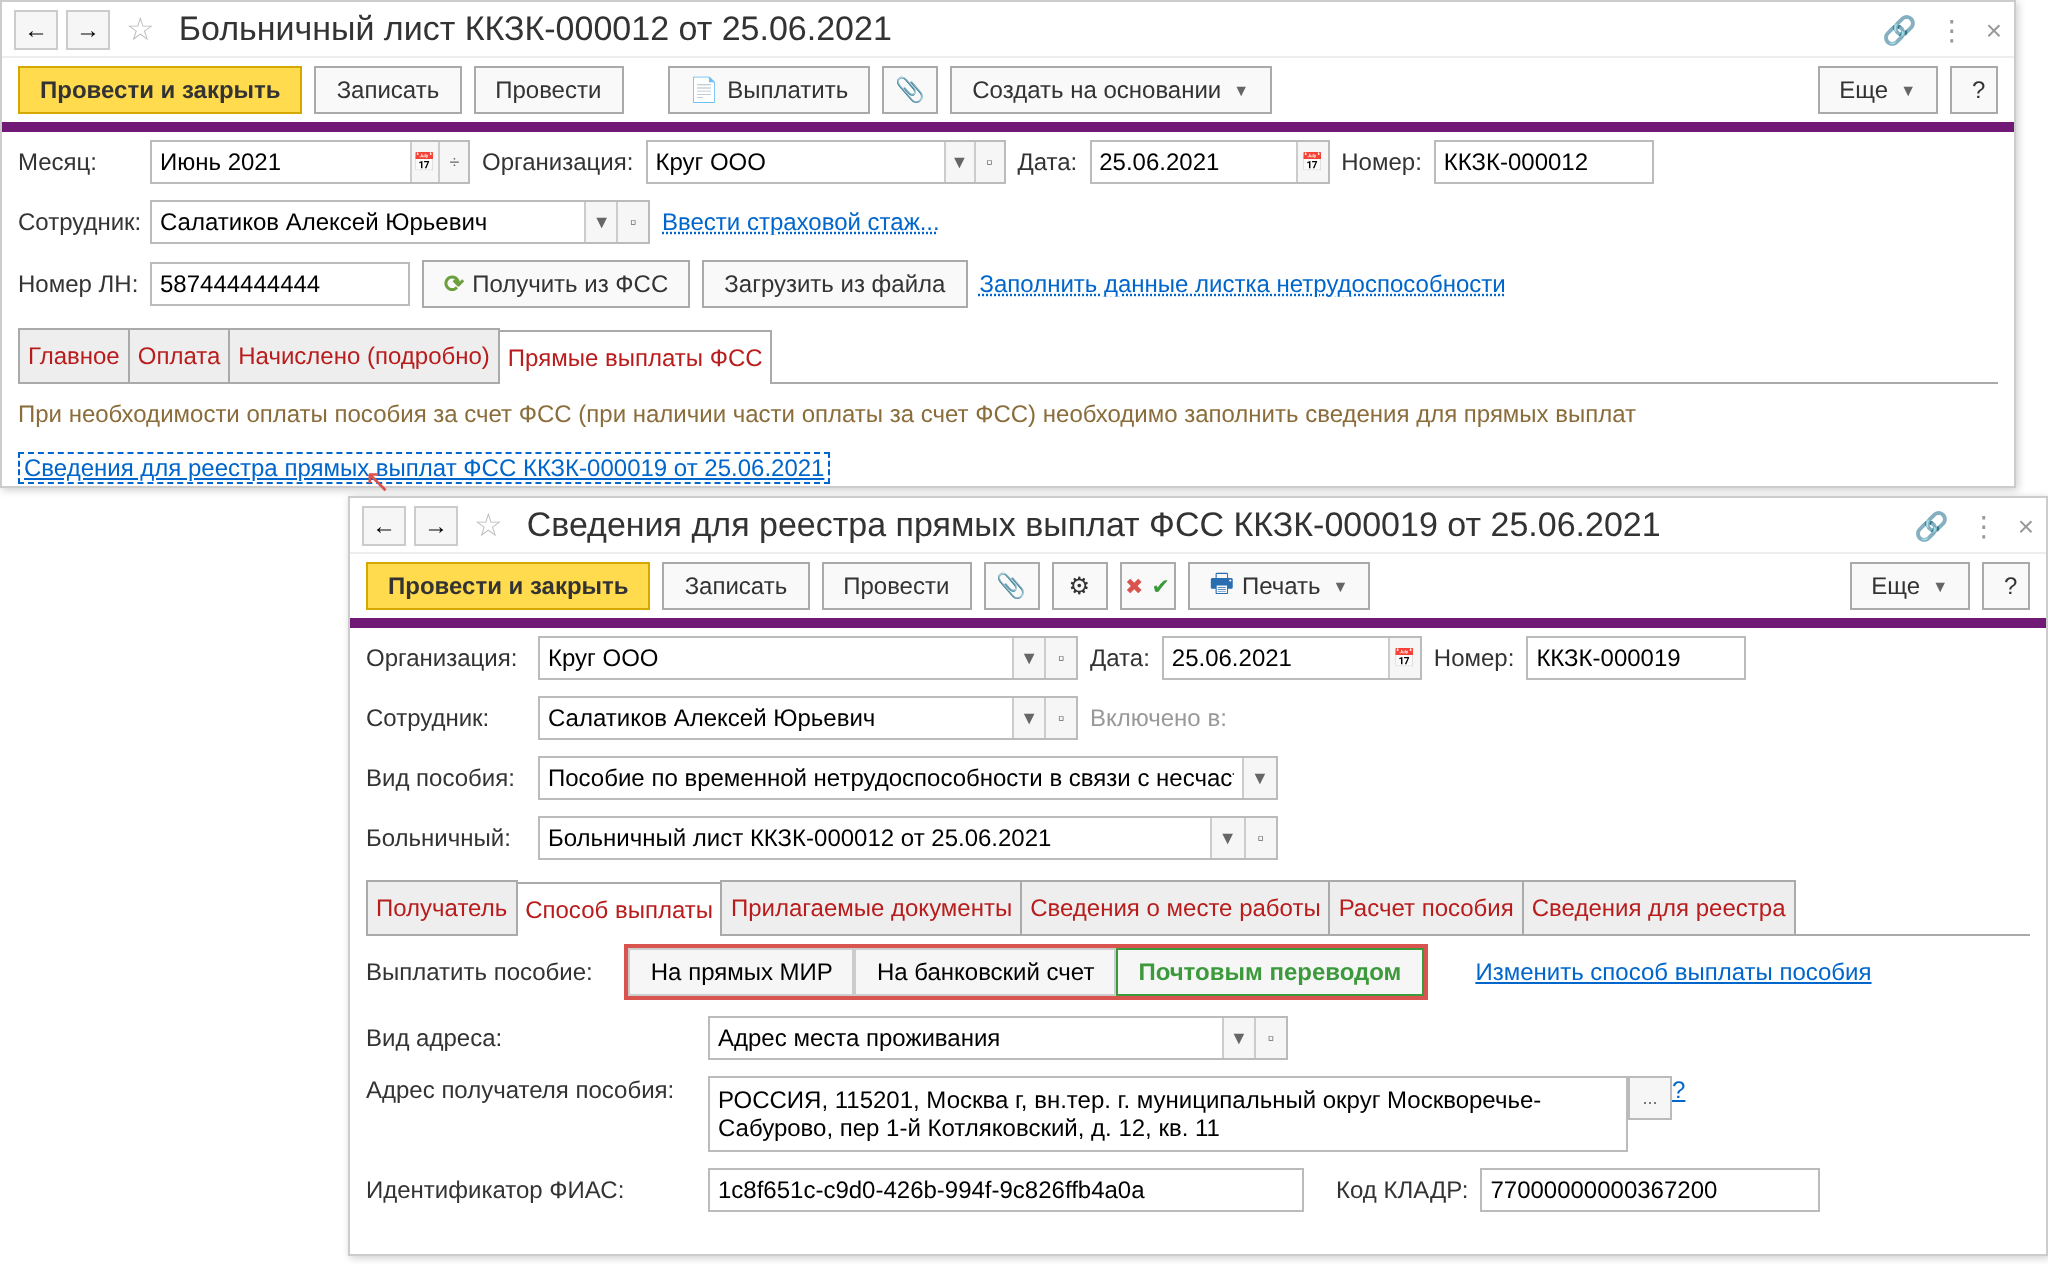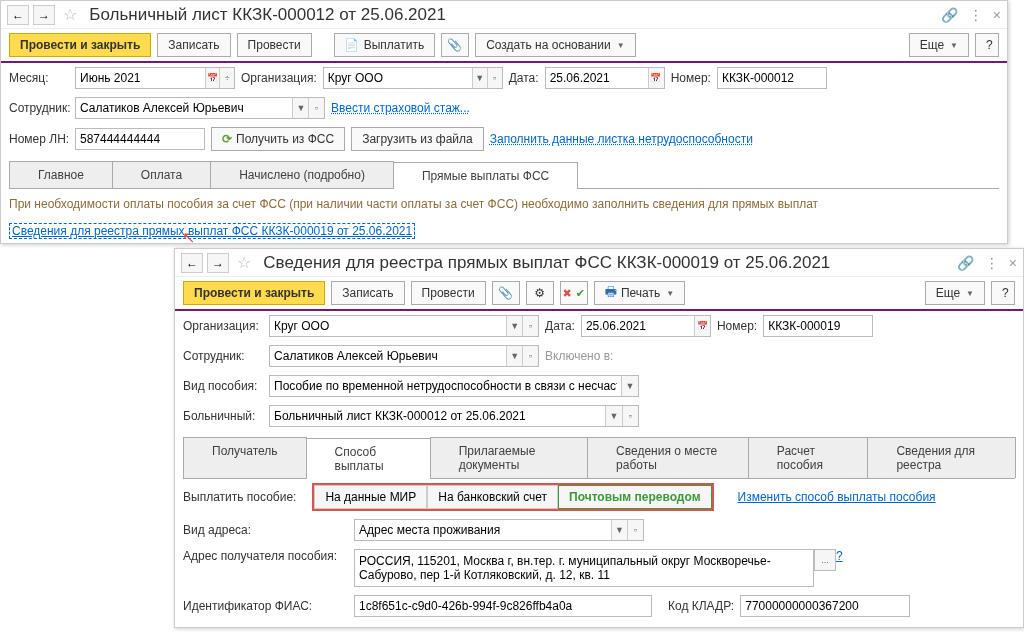--- a/index.html
+++ b/index.html
@@ -6,35 +6,35 @@
 body { background: #fff; position: relative; width: 1024px; height: 632px; }
 .window { position: absolute; background: #fff; border: 1px solid #ccc; box-shadow: 1px 1px 4px rgba(0,0,0,0.2); }
 .w1 { left: 0; top: 0; width: 1008px; height: 244px; }
 .w2 { left: 174px; top: 248px; width: 850px; height: 380px; }
 .titlebar { display: flex; align-items: center; height: 28px; padding: 0 6px; border-bottom: 1px solid #eee; gap: 4px; }
 .nav-btn { width: 22px; height: 20px; border: 1px solid #ccc; background: #f6f6f6; display: inline-flex; align-items: center; justify-content: center; cursor: pointer; }
 .star-icon { font-size: 16px; color: #bbb; margin: 0 4px; }
 .title-text { font-size: 17px; color: #333; margin-left: 4px; flex: 1; }
 .win-ctl { display: flex; gap: 10px; align-items: center; color: #999; }
 .win-ctl span { cursor: pointer; font-size: 14px; }
-.toolbar { display: flex; align-items: center; padding: 4px 8px; gap: 6px; border-bottom: 2px solid #701a75; }
+.toolbar { display: flex; align-items: center; padding: 4px 8px; gap: 6px; border-bottom: 5px solid #701a75; }
 .btn { height: 24px; padding: 0 10px; border: 1px solid #aaa; background: #f9f9f9; display: inline-flex; align-items: center; gap: 4px; cursor: pointer; color: #333; }
 .btn-yellow { background: #ffdb4d; border-color: #d4a800; font-weight: bold; }
 .btn.icon-only { padding: 0; width: 28px; justify-content: center; }
 .spacer { flex: 1; }
 .dropdown-arrow { font-size: 8px; color: #666; margin-left: 2px; }
 .form-row { display: flex; align-items: center; padding: 4px 8px; gap: 6px; }
 .label { color: #333; white-space: nowrap; }
 .input-wrap { display: flex; align-items: stretch; height: 22px; border: 1px solid #bbb; background: #fff; }
 .input-wrap input { border: none; outline: none; padding: 0 4px; width: 100%; background: transparent; }
 .input-btn { width: 18px; border-left: 1px solid #ccc; display: flex; align-items: center; justify-content: center; cursor: pointer; color: #666; font-size: 9px; background: #f6f6f6; }
 .link { color: #0066cc; text-decoration: underline dotted; cursor: pointer; }
 .link-solid { color: #0066cc; text-decoration: underline; cursor: pointer; }
 .tabs { display: flex; border-bottom: 1px solid #aaa; margin: 6px 8px 0 8px; }
-.tab { padding: 6px 28px; background: #eee; border: 1px solid #aaa; border-bottom: none; margin-right: -1px; cursor: pointer; color: #404040; }
+.tab { padding: 6px 4px; background: #eee; border: 1px solid #aaa; border-bottom: none; margin-right: -1px; cursor: pointer; color: #b91c1c; }
 .tab.active { background: #fff; position: relative; top: 1px; border-top: 1px solid #aaa; }
 .tab-content { padding: 8px; color: #8a6d3b; }
 .registry-link { color: #0066cc; border: 1px dashed #0066cc; display: inline-block; padding: 0 2px; margin: 4px 8px; cursor: pointer; text-decoration: underline; position: relative; }
 .cursor { position: absolute; left: 172px; top: 4px; font-size: 16px; color: #d9534f; }
 .payment-group { display: flex; border: 2px solid #d9534f; margin-left: 10px; }
 .payment-btn { padding: 4px 10px; border: 1px solid #ccc; background: #f6f6f6; cursor: pointer; }
 .payment-btn.active { color: #3c9a3c; font-weight: bold; border-color: #3c9a3c; text-align: center; }
 .textarea { border: 1px solid #bbb; padding: 4px; min-height: 36px; width: 460px; }
 .disabled { color: #999; }
 .icon-paperclip::before { content: "📎"; font-size: 12px; }
@@ -226,21 +226,21 @@
     <div class="tab">Получатель</div>
     <div class="tab active">Способ выплаты</div>
     <div class="tab">Прилагаемые документы</div>
     <div class="tab">Сведения о месте работы</div>
     <div class="tab">Расчет пособия</div>
     <div class="tab">Сведения для реестра</div>
   </div>
   <div class="form-row">
     <span class="label">Выплатить пособие:</span>
     <div class="payment-group">
-      <div class="payment-btn">На данные МИР</div>
+      <div class="payment-btn">На прямых МИР</div>
       <div class="payment-btn">На банковский счет</div>
       <div class="payment-btn active">Почтовым переводом</div>
     </div>
     <span class="link-solid" style="margin-left:18px">Изменить способ выплаты пособия</span>
   </div>
   <div class="form-row">
     <span class="label" style="width:165px">Вид адреса:</span>
     <div class="input-wrap" style="width:290px">
       <input value="Адрес места проживания" style="">
       <div class="input-btn">▼</div>

